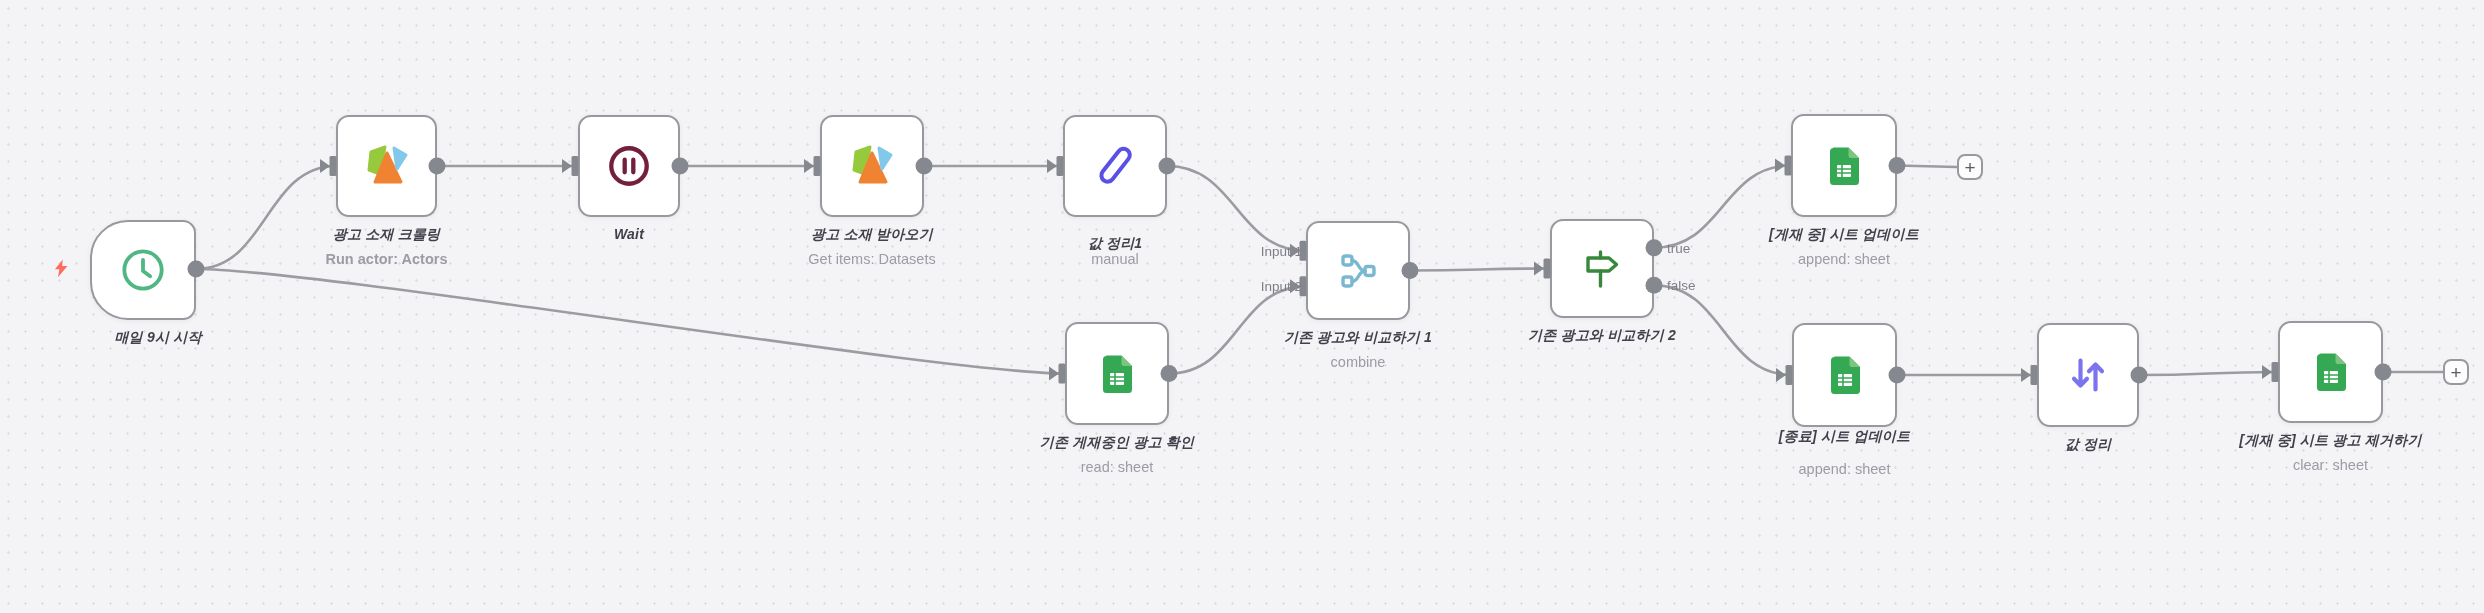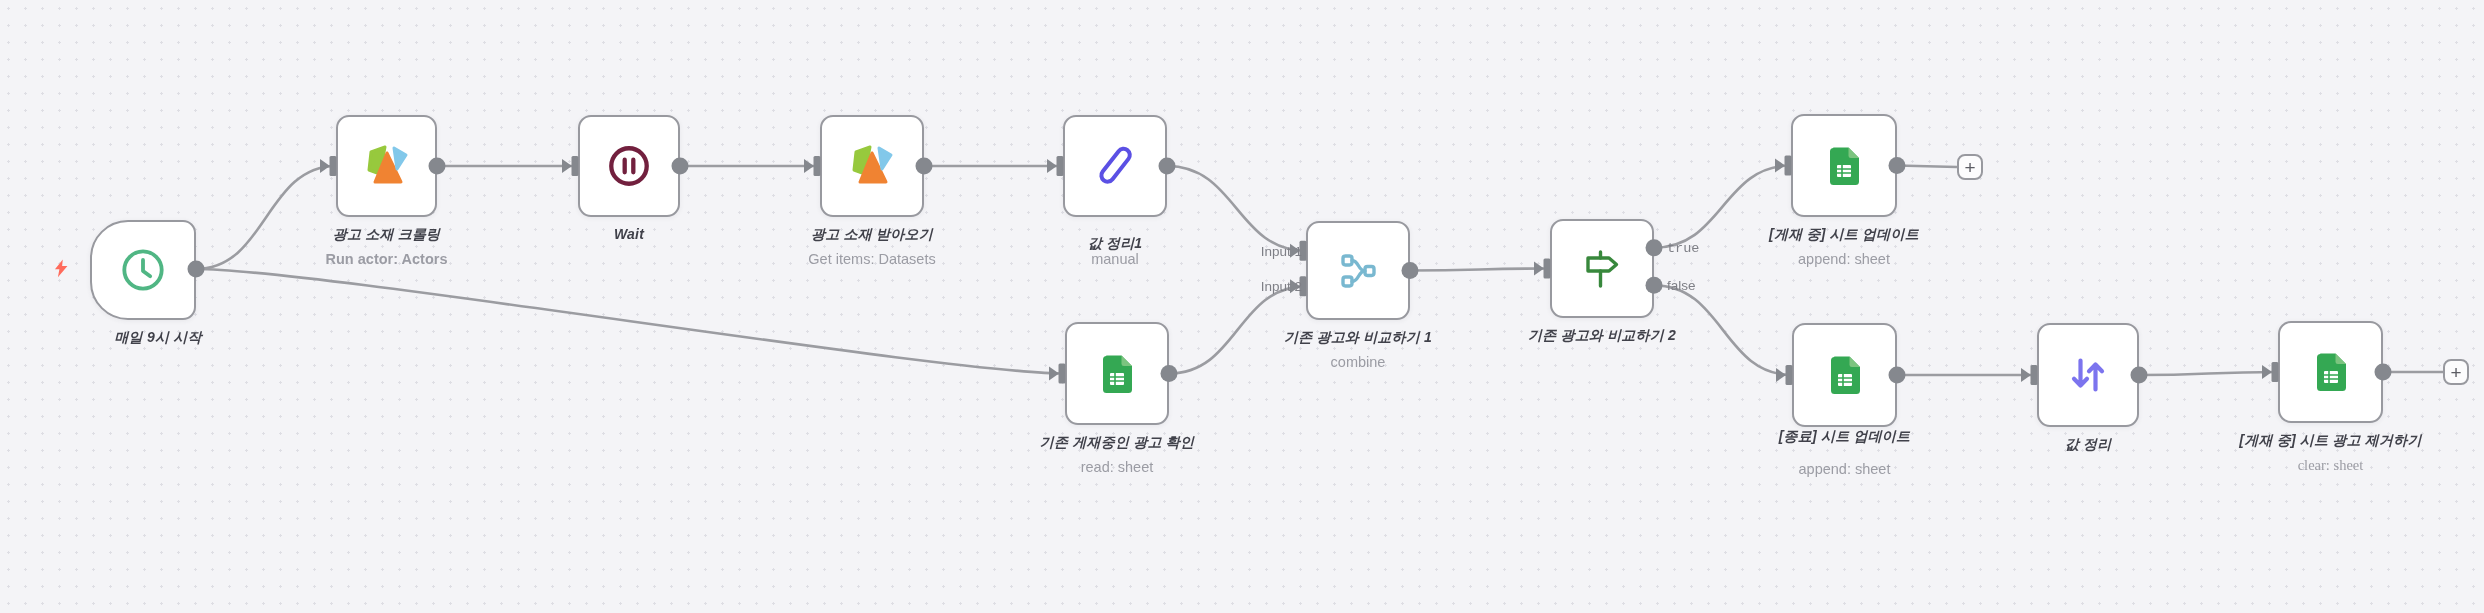--- a/index.html
+++ b/index.html
@@ -224,24 +224,24 @@
       <span class="nicon">
         <svg width="44" height="44" viewBox="0 0 44 44">
     <path d="M11 3.5 h15.5 L37 14 v23.5 a3.5 3.5 0 0 1 -3.5 3.5 h-22 a3.5 3.5 0 0 1 -3.5 -3.5 v-30 a3.5 3.5 0 0 1 3.5 -3.5 Z" fill="#34a853"></path>
     <path d="M26.5 3.5 L37 14 h-8.2 a2.3 2.3 0 0 1 -2.3 -2.3 Z" fill="#7cc47f"></path>
     <rect x="15" y="21" width="14" height="12" rx="1" fill="#ffffff"></rect>
     <path d="M15 25 h14 M15 29 h14 M20 21 v12" stroke="#34a853" stroke-width="1.6"></path>
         </svg>
       </span>
     </div>
     <div class="nlabel" style="left: 2330.5px; top: 432px;">[게재 중] 시트 광고 제거하기</div>
-    <div class="nsub" style="left: 2330.5px; top: 457px; font-family: Liberation Serif, serif;">clear: sheet</div>
+    <div class="nsub" style="left: 2330.5px; top: 457px;">clear: sheet</div>
     <div class="plabel in" style="left: 1286px; top: 250.7px;">Input 1</div>
     <div class="plabel in" style="left: 1286px; top: 286.34px;">Input 2</div>
-    <div class="plabel out" style="left: 1667px; top: 247.71px; font-family: Liberation Mono, monospace;">true</div>
+    <div class="plabel out" style="left: 1667px; top: 247.71px;">true</div>
     <div class="plabel out" style="left: 1667px; top: 285.33px;">false</div>
     <div class="plusbtn" style="left: 1957px; top: 154px; width: 26px; height: 26px;">
       <span>+</span>
     </div>
     <div class="plusbtn" style="left: 2443px; top: 359px; width: 26px; height: 26px;">
       <span>+</span>
     </div>
   </div>
 
 </body></html>

